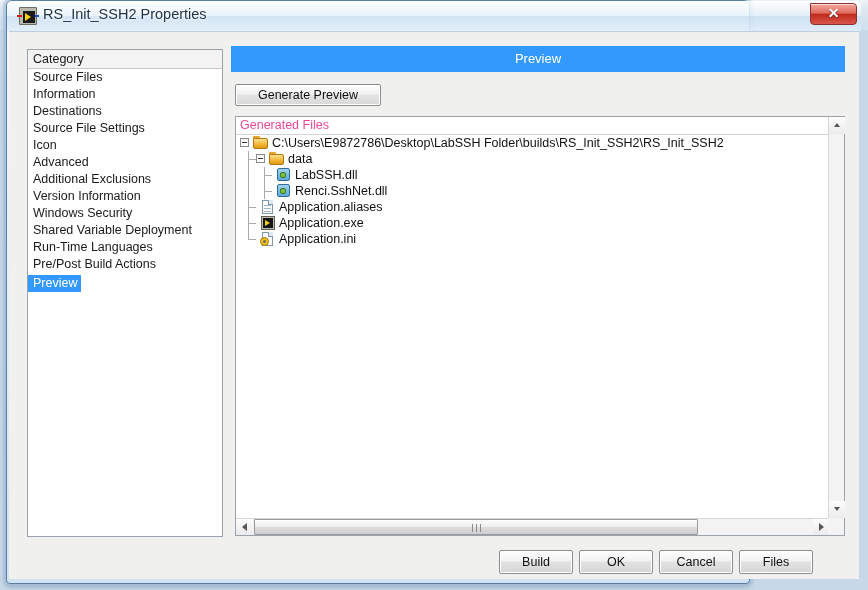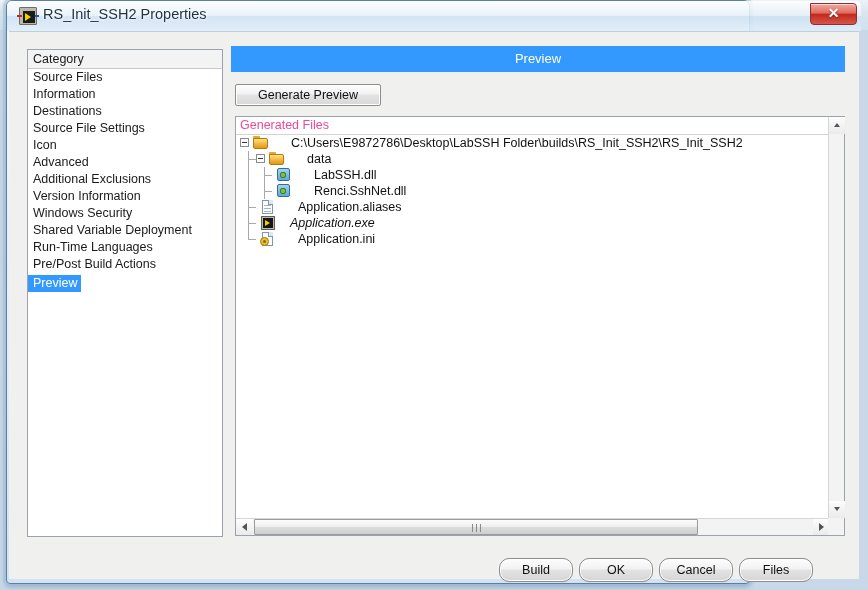--- a/index.html
+++ b/index.html
@@ -146,21 +146,21 @@
   }
   #treebody {
     position: absolute; left: 0; top: 18px; width: 594px; height: 383px;
     overflow: hidden; background: #fff;
   }
   .trow {
     position: relative; height: 16px; line-height: 16px;
     font-size: 12.5px; color: #111; white-space: nowrap;
     cursor: default;
   }
-  .tlabel { position: absolute; top: 0; margin-left: 19px; }
+  .tlabel { position: absolute; top: 0; }
 
   .expander {
     position: absolute; width: 9px; height: 9px; top: 3px;
     border: 1px solid #8a8a8a; background: #fff;
   }
   .expander:before {
     content: ""; position: absolute; left: 1px; top: 3px;
     width: 5px; height: 1px; background: #333;
   }
 
@@ -261,23 +261,23 @@
     border: 1px solid #9b9b9b; border-radius: 1px; cursor: pointer;
   }
   #hthumb .grip { position:absolute; left:50%; top:4px; margin-left:-4px; width:9px; height:8px; }
   #hthumb .grip i { position:absolute; top:0; width:1px; height:8px; background:#8a8a8a; }
   #hthumb .grip i:nth-child(1){left:0;} #hthumb .grip i:nth-child(2){left:4px;} #hthumb .grip i:nth-child(3){left:8px;}
   #corner { position:absolute; right:0; bottom:0; width:16px; height:17px; background:#f3f3f3; }
 
   
   #btnrow { position: absolute; left: 0; top: 514px; width: 850px; height: 30px; }
   .dlgbtn {
-    position: absolute; top: 12px; width: 74px; height: 24px;
+    position: absolute; top: 4px; width: 74px; height: 24px;
     background: linear-gradient(180deg,#fdfdfd 0%, #f2f2f2 45%, #e2e2e2 50%, #d6d6d6 100%);
-    border: 1px solid #8d8d8d; border-radius: 10px;
+    border: 1px solid #8d8d8d; border-radius: 2px;
     font-size: 12.5px; color: #111; text-align: center; line-height: 22px;
     cursor: pointer; box-shadow: inset 0 0 0 1px #fff;
   }
 </style>
 </head>
 <body>
 
 <div id="backdrop">
   <div class="blurtext">the in Place Element structure, and replace that data in t</div>
 </div>
@@ -403,21 +403,21 @@
               <span class="tlabel" style="left: 43px;">Application.aliases</span>
             </div>
             <div class="trow">
               <div class="vline" style="left: 12px; top: 0px; height: 16px;"></div>
               <div class="hline" style="left: 12px; top: 8px; width: 8px;"></div>
               <div class="ico exe" style="left: 24px;">
                 <span class="frame"></span>
                 <span class="blk"></span>
                 <span class="tri"></span>
               </div>
-              <span class="tlabel" style="left: 35px; font-style: italic;">Application.exe</span>
+              <span class="tlabel" style="left: 43px;">Application.exe</span>
             </div>
             <div class="trow">
               <div class="vline" style="left: 12px; top: 0px; height: 8px;"></div>
               <div class="hline" style="left: 12px; top: 8px; width: 8px;"></div>
               <div class="ico ini" style="left: 24px;">
                 <span class="body"></span>
                 <span class="fold"></span>
                 <span class="gear"></span>
               </div>
               <span class="tlabel" style="left: 43px;">Application.ini</span>

